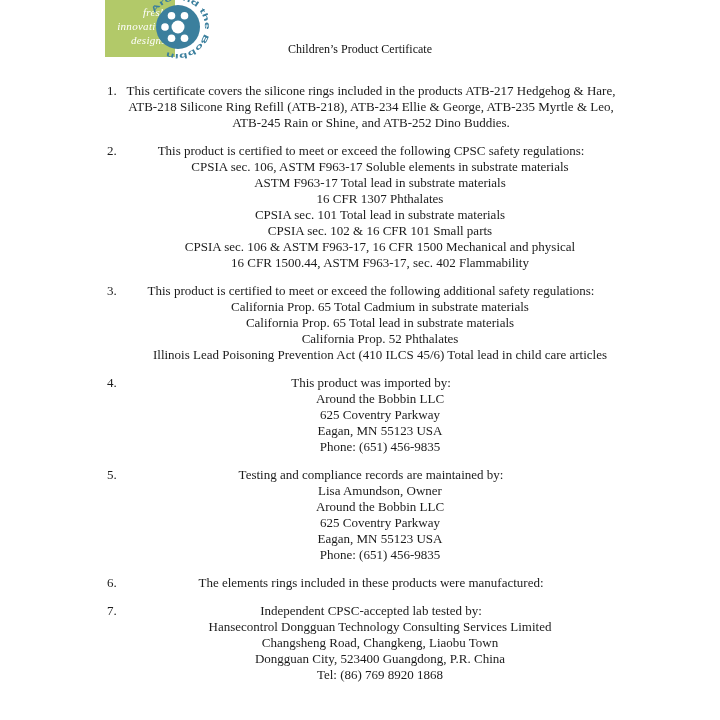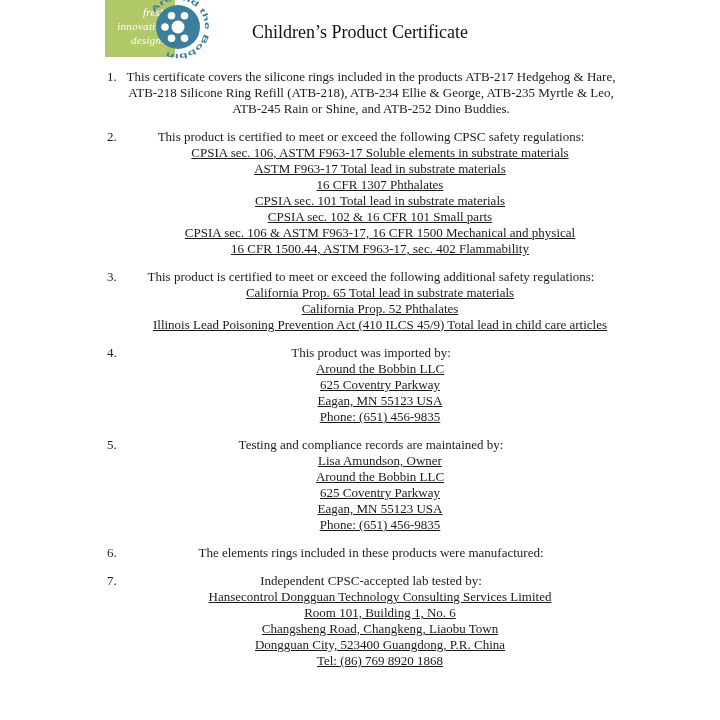--- a/index.html
+++ b/index.html
@@ -25,36 +25,36 @@
     color:#ffffff;
     font-family:"Liberation Serif", serif;
     font-style:italic;
     font-size:11px;
     line-height:14px;
     letter-spacing:0.3px;
   }
   .logo-disc { position:absolute; left:45px; top:-1px; }
   
   .doc-title {
-    padding-top:22px;
+    padding-top:42px;
     text-align:center;
-    font-size:18px;
+    font-size:12px;
     color:#111;
   }
   
   .cert-list {
     margin:26px 100px 0 107px;
     width:513px;
     font-size:13px;
     line-height:16px;
   }
   .item { display:flex; margin-bottom:12px; }
   .item .num { flex:none; width:15px; }
   .item .body { flex:1 1 auto;text-align:center; }
-  .item .sub { margin-left:18px;text-decoration:underline; }
+  .item .sub { margin-left:18px; }
 </style>
 </head>
 <body>
 
 <div class="page">
 
   <div class="logo">
     <div class="logo-green">
       <div class="script-line">fresh</div>
       <div class="script-line">innovative</div>
@@ -99,23 +99,24 @@
         <div class="sub">CPSIA sec. 102 &amp; 16 CFR 101 Small parts</div>
         <div class="sub">CPSIA sec. 106 &amp; ASTM F963-17, 16 CFR 1500 Mechanical and physical</div>
         <div class="sub">16 CFR 1500.44, ASTM F963-17, sec. 402 Flammability</div>
       </div>
     </div>
 
     <div class="item">
       <span class="num">3.</span>
       <div class="body">
         <div>This product is certified to meet or exceed the following additional safety regulations:</div>
+        <div class="sub">California Prop. 65 Total Cadmium in substrate materials</div>
         <div class="sub">California Prop. 65 Total lead in substrate materials</div>
         <div class="sub">California Prop. 52 Phthalates</div>
-        <div class="sub">Illinois Lead Poisoning Prevention Act (410 ILCS 45/9) Total lead in child care articles</div>
+        <div class="sub">Illinois Lead Poisoning Prevention Act (410 ILCS 45/6) Total lead in child care articles</div>
       </div>
     </div>
 
     <div class="item">
       <span class="num">4.</span>
       <div class="body">
         <div>This product was imported by:</div>
         <div class="sub">Around the Bobbin LLC</div>
         <div class="sub">625 Coventry Parkway</div>
         <div class="sub">Eagan, MN 55123  USA</div>
@@ -140,21 +141,20 @@
       <div class="body">
         <div>The elements rings included in these products were manufactured:</div>
       </div>
     </div>
 
     <div class="item">
       <span class="num">7.</span>
       <div class="body">
         <div>Independent CPSC-accepted lab tested by:</div>
         <div class="sub">Hansecontrol Dongguan Technology Consulting Services Limited</div>
-        <div class="sub">Room 101, Building 1, No. 6</div>
         <div class="sub">Changsheng Road, Changkeng, Liaobu Town</div>
         <div class="sub">Dongguan City, 523400 Guangdong, P.R. China</div>
         <div class="sub">Tel: (86) 769 8920 1868</div>
       </div>
     </div>
 
   </div>
 </div>
 
 </body></html>

